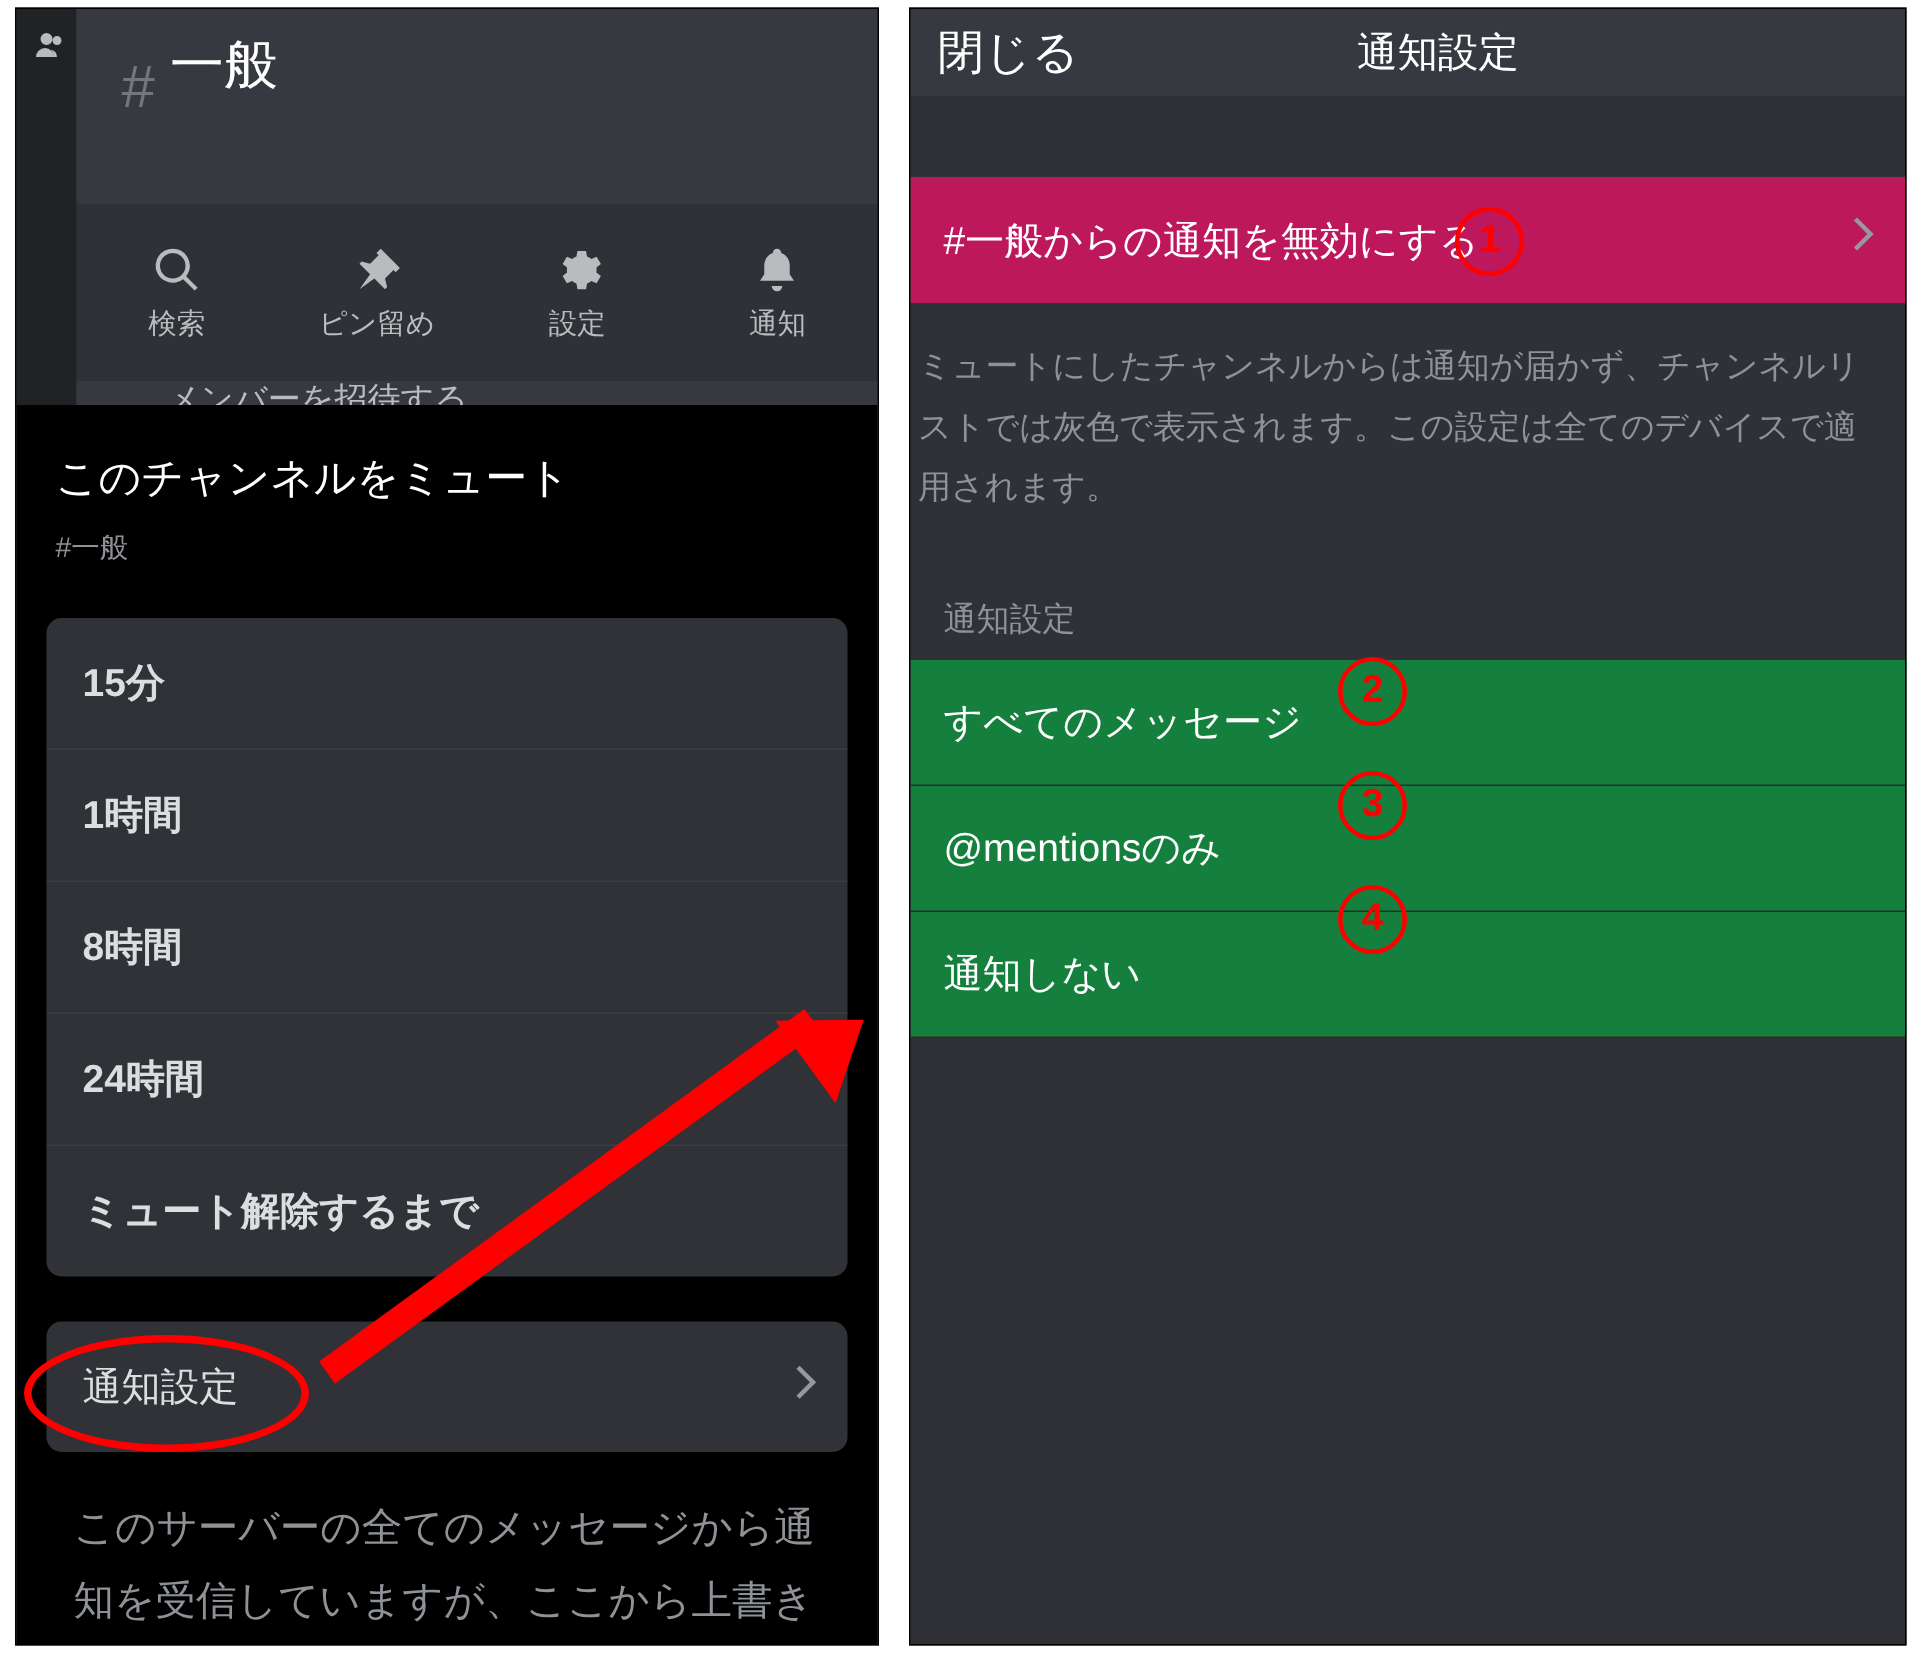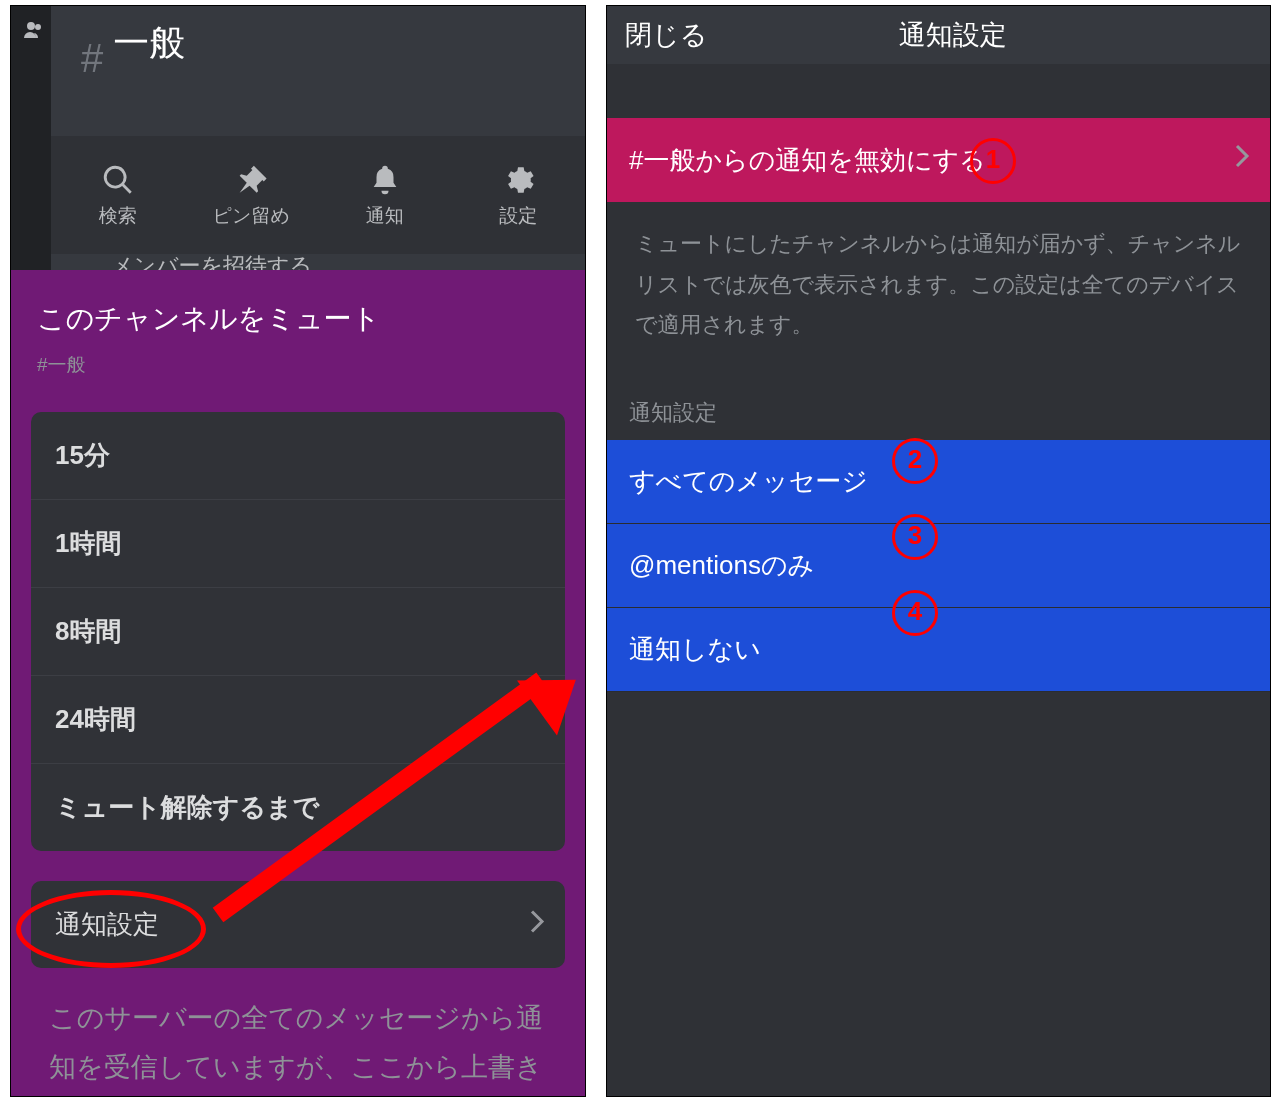--- a/index.html
+++ b/index.html
@@ -13,42 +13,42 @@
   .L-sidebar{position:absolute;left:0;top:0;width:40px;height:100%;background:#202225;}
   .L-sidebar svg{display:block;margin:12px auto;fill:#b9bbbe;}
   .L-topbar{position:absolute;left:40px;top:0;right:0;height:130px;background:#36393f;}
   .L-topbar .hash{color:#72767d;font-size:40px;padding:30px 0 0 30px;display:inline-block;vertical-align:middle;}
   .L-topbar .chtitle{color:#ffffff;font-size:36px;padding-left:10px;vertical-align:middle;}
   .L-actions{position:absolute;left:40px;top:130px;right:0;height:120px;background:#2f3136;display:flex;justify-content:space-between;align-items:center;}
   .act{flex:1;text-align:center;color:#b9bbbe;cursor:pointer;}
   .act svg{width:34px;height:34px;fill:#b9bbbe;display:block;margin:0 auto 6px;}
   .act .lab{font-size:19px;}
   .L-peek{position:absolute;left:40px;top:248px;right:0;height:40px;background:#36393f;color:#b9bbbe;font-size:22px;padding-left:60px;line-height:24px;}
-  .L-sheet{position:absolute;left:0;right:0;top:264px;bottom:0;background:#701a75;}
+  .L-sheet{position:absolute;left:0;right:0;top:264px;bottom:0;background:#000000;}
   .sheet-h1{color:#fff;font-size:28px;padding:30px 0 0 26px;}
   .sheet-sub{color:#8e9297;font-size:19px;padding:14px 0 0 26px;}
   .mute-list{margin:34px 20px 0 20px;background:#303237;border-radius:10px;overflow:hidden;}
   .mute-item{padding:26px 24px;border-bottom:1px solid #3c3e44;color:#dcddde;font-size:26px;cursor:pointer;font-weight:bold;}
   .mute-item:last-child{border-bottom:none;}
   .ns-btn{position:relative;margin:30px 20px 0 20px;background:#303237;border-radius:10px;padding:26px 24px;color:#dcddde;font-size:26px;cursor:pointer;}
   .ns-btn .chev{position:absolute;right:20px;top:50%;transform:translateY(-50%);}
   .ns-btn .chev svg{width:16px;height:26px;fill:none;stroke:#96989d;stroke-width:3;}
   .ns-note{color:#8e9297;font-size:27px;line-height:1.8;padding:26px 26px 0 38px;}
 
   
   .R-head{position:absolute;top:0;left:0;right:0;height:58px;background:#36393f;display:flex;align-items:center;}
-  .R-close{color:#fff;font-size:27px;padding-left:18px;cursor:pointer;white-space:nowrap;}
+  .R-close{color:#fff;font-size:31px;padding-left:18px;cursor:pointer;white-space:nowrap;}
   .R-title{flex:1;text-align:center;color:#fff;font-size:27px;padding-right:72px;}
   .R-body{position:absolute;top:58px;left:0;right:0;bottom:0;background:#2f3136;}
   .R-disable{position:relative;margin-top:54px;background:#be185d;height:84px;line-height:84px;padding-left:22px;color:#fff;font-size:26px;cursor:pointer;}
   .R-disable .chev{position:absolute;right:20px;top:50%;transform:translateY(-50%);}
   .R-disable .chev svg{width:16px;height:26px;fill:none;stroke:#96989d;stroke-width:3;}
-  .R-expl{color:#8e9297;font-size:22px;line-height:1.85;padding:22px 24px 0 28px;}
+  .R-expl{color:#8e9297;font-size:22px;line-height:1.85;padding:22px 24px 0 5px;}
   .R-sec{color:#8e9297;font-size:22px;padding:52px 0 12px 22px;}
-  .opt-list{background:#1d4ed8;}
+  .opt-list{background:#15803d;}
   .opt{padding:24px 22px;border-bottom:1px solid #2a2c31;color:#fff;font-size:26px;cursor:pointer;position:relative;}
   .opt:last-child{border-bottom:1px solid #2a2c31;}
 
   
   .annot{position:absolute;inset:0;pointer-events:none;}
   .num{position:absolute;width:40px;height:40px;border:3px solid #ff0000;border-radius:50%;color:#ff0000;font-size:26px;line-height:36px;text-align:center;font-weight:bold;}
   .ell{position:absolute;border:5px solid #ff0000;border-radius:50%;}
   .arrow-line{position:absolute;background:#ff0000;height:18px;transform-origin:left center;}
   .arrow-head{position:absolute;width:0;height:0;border-left:48px solid #ff0000;border-top:34px solid transparent;border-bottom:34px solid transparent;transform-origin:left center;}
 </style>
@@ -76,29 +76,29 @@
         <div class="lab">検索</div>
       </div>
       <div class="act">
         <svg viewBox="0 0 24 24">
             <path d="M14 2 12 4l1 1-4 4-4-1-1 1 5 5-5 7 7-5 5 5 1-1-1-4 4-4 1 1 2-2Z"></path>
           </svg>
         <div class="lab">ピン留め</div>
       </div>
       <div class="act">
         <svg viewBox="0 0 24 24">
+            <path d="M12 8a4 4 0 1 0 4 4 4 4 0 0 0-4-4Zm9 4a7 7 0 0 0-.1-1.2l2.1-1.6-2-3.4-2.5 1a7 7 0 0 0-2-1.2L16 3h-4l-.5 2.6a7 7 0 0 0-2 1.2l-2.5-1-2 3.4 2.1 1.6A7 7 0 0 0 7 12a7 7 0 0 0 .1 1.2L5 14.8l2 3.4 2.5-1a7 7 0 0 0 2 1.2L12 21h4l.5-2.6a7 7 0 0 0 2-1.2l2.5 1 2-3.4-2.1-1.6A7 7 0 0 0 21 12Z"></path>
+          </svg>
+        <div class="lab">設定</div>
+      </div>
+      <div class="act">
+        <svg viewBox="0 0 24 24">
             <path d="M12 2a2 2 0 0 0-2 2 6 6 0 0 0-4 6v4l-2 3h16l-2-3v-4a6 6 0 0 0-4-6 2 2 0 0 0-2-2Zm0 20a2.5 2.5 0 0 0 2.5-2.5h-5A2.5 2.5 0 0 0 12 22Z"></path>
           </svg>
         <div class="lab">通知</div>
-      </div>
-      <div class="act">
-        <svg viewBox="0 0 24 24">
-            <path d="M12 8a4 4 0 1 0 4 4 4 4 0 0 0-4-4Zm9 4a7 7 0 0 0-.1-1.2l2.1-1.6-2-3.4-2.5 1a7 7 0 0 0-2-1.2L16 3h-4l-.5 2.6a7 7 0 0 0-2 1.2l-2.5-1-2 3.4 2.1 1.6A7 7 0 0 0 7 12a7 7 0 0 0 .1 1.2L5 14.8l2 3.4 2.5-1a7 7 0 0 0 2 1.2L12 21h4l.5-2.6a7 7 0 0 0 2-1.2l2.5 1 2-3.4-2.1-1.6A7 7 0 0 0 21 12Z"></path>
-          </svg>
-        <div class="lab">設定</div>
       </div>
     </div>
 
     <div class="L-peek">メンバーを招待する</div>
 
     <div class="L-sheet">
       <div class="sheet-h1">このチャンネルをミュート</div>
       <div class="sheet-sub">#一般</div>
 
       <div class="mute-list">

